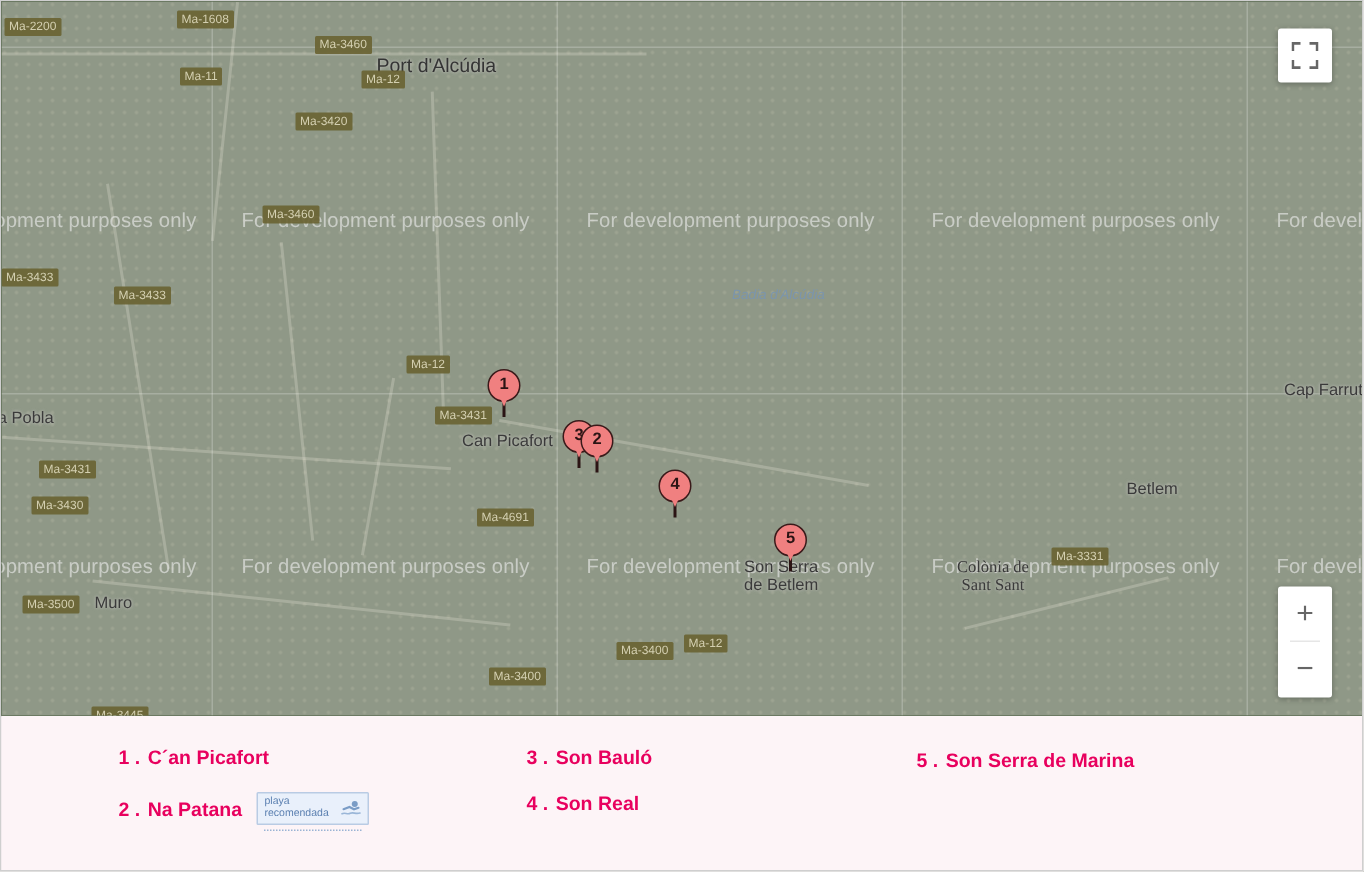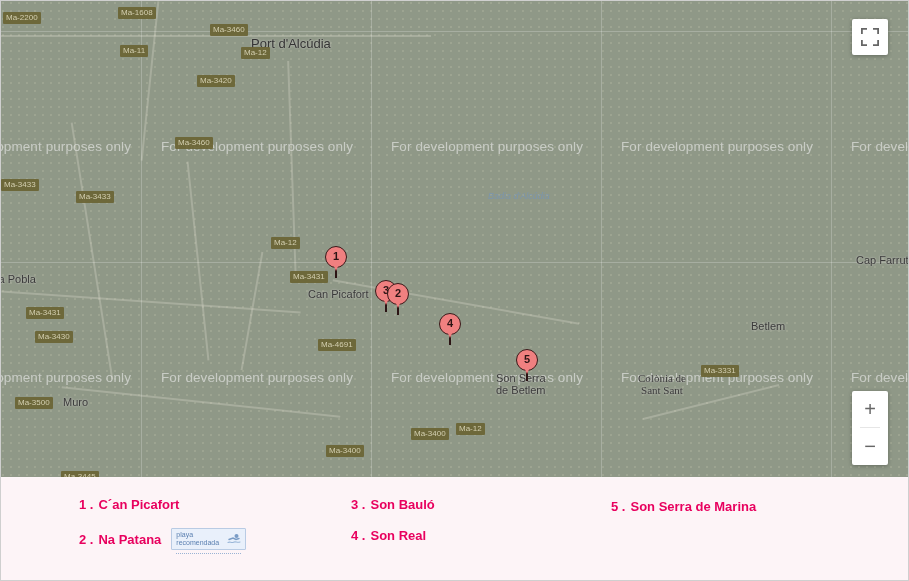--- a/index.html
+++ b/index.html
@@ -331,21 +331,21 @@
 
       <div>
           <div class="shield" style="left: 2px; top: 11px;">Ma-2200</div>
           <div class="shield" style="left: 117px; top: 6px;">Ma-1608</div>
           <div class="shield" style="left: 0px; top: 178px;">Ma-3433</div>
           <div class="shield" style="left: 75px; top: 190px;">Ma-3433</div>
           <div class="shield" style="left: 119px; top: 44px;">Ma-11</div>
           <div class="shield" style="left: 209px; top: 23px;">Ma-3460</div>
           <div class="shield" style="left: 240px; top: 46px;">Ma-12</div>
           <div class="shield" style="left: 196px; top: 74px;">Ma-3420</div>
-          <div class="shield" style="left: 34px; top: 330px;">Ma-3430</div>
+          <div class="shield" style="left: 20px; top: 330px;">Ma-3430</div>
           <div class="shield" style="left: 25px; top: 306px;">Ma-3431</div>
           <div class="shield" style="left: 289px; top: 270px;">Ma-3431</div>
           <div class="shield" style="left: 317px; top: 338px;">Ma-4691</div>
           <div class="shield" style="left: 14px; top: 396px;">Ma-3500</div>
           <div class="shield" style="left: 270px; top: 236px;">Ma-12</div>
           <div class="shield" style="left: 174px; top: 136px;">Ma-3460</div>
           <div class="shield" style="left: 410px; top: 427px;">Ma-3400</div>
           <div class="shield" style="left: 455px; top: 422px;">Ma-12</div>
           <div class="shield" style="left: 325px; top: 444px;">Ma-3400</div>
           <div class="shield" style="left: 700px; top: 364px;">Ma-3331</div>

